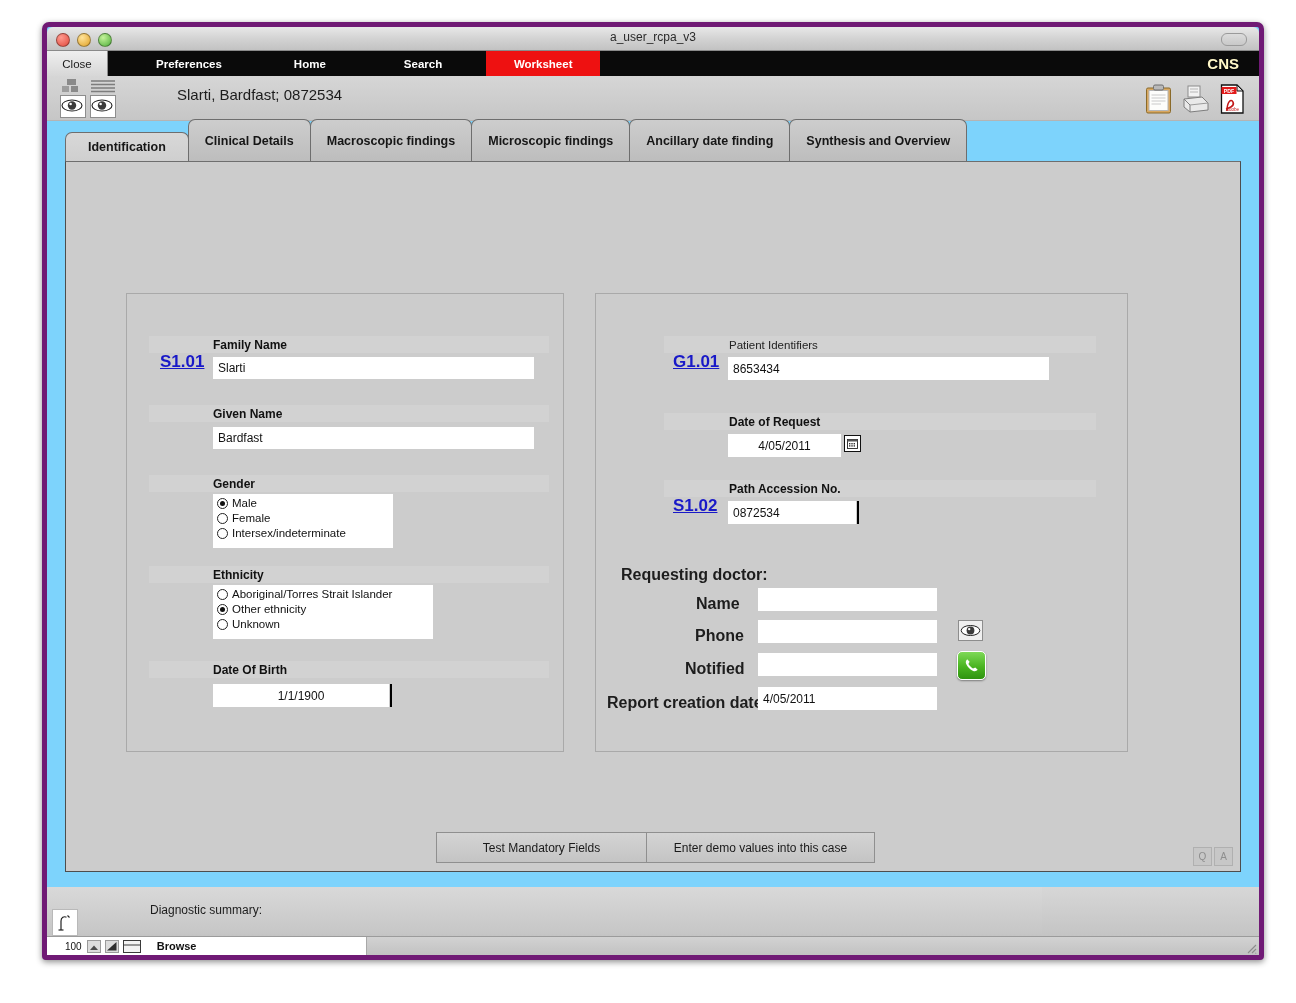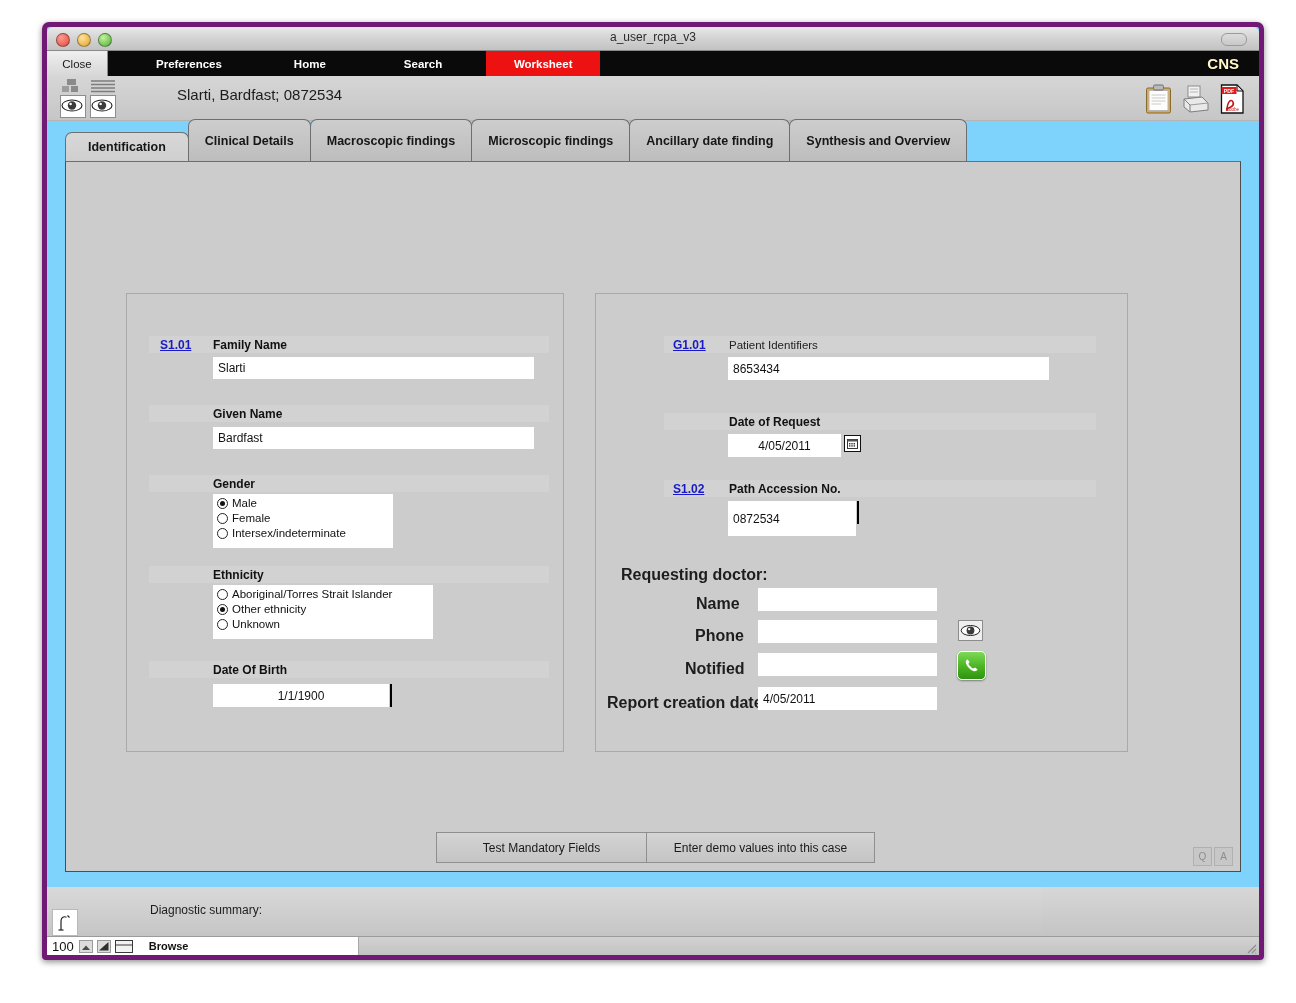--- a/index.html
+++ b/index.html
@@ -184,24 +184,25 @@
   .panel-right { left: 529px; top: 131px; width: 531px; height: 457px; }
 
   
   .lbl-band {
     position: absolute;
     background: #d2d2d2;
     height: 17px;
   }
   .code {
     position: absolute;
-    font-size: 12px;
+    font-size: 17px;
     font-weight: bold;
     color: #1919c8;
     text-decoration: underline;
+    margin-top: 14px;
   }
   .flabel {
     position: absolute;
     font-size: 12px;
     font-weight: bold;
     color: #111111;
     white-space: nowrap;
   }
   .flabel.reg { font-weight: normal; font-size: 11.5px; color: #232323; }
   .finput {
@@ -356,22 +357,22 @@
   }
   .statusbar {
     position: absolute;
     left: 0; bottom: 0;
     height: 18px; width: 100%;
     background: #ffffff;
     border-top: 1px solid #9b9b9b;
     display: flex; align-items: center;
   }
   .sb-num {
-    font-size: 13px; color: #111;
-    padding: 0 3px 0 5px;
+    font-size: 10px; color: #111;
+    padding: 0 3px 0 18px;
   }
   .sb-ico { margin: 0 2px; display:flex; align-items:center; }
   .sb-browse {
     font-size: 11px; color: #111;
     margin-left: 14px;
     font-weight: bold;
   }
   .sb-fill {
     flex: 1; height: 100%;
     background: linear-gradient(to bottom,#d2d2d2,#c2c2c2);
@@ -574,21 +575,21 @@
               <rect x="2" y="7.2" width="1.4" height="1.4"></rect>
                 <rect x="4.3" y="7.2" width="1.4" height="1.4"></rect>
                 <rect x="6.6" y="7.2" width="1.4" height="1.4"></rect>
             </g>
           </svg>
         </div>
 
         <div class="lbl-band" style="left:68px; top:186px; width:432px;"></div>
         <div class="code" style="left:77px; top:188px;">S1.02</div>
         <div class="flabel" style="left:133px; top:188px;">Path Accession No.</div>
-        <div class="finput" style="left:132px; top:207px; width:128px; height:35px;">0872534</div>
+        <div class="finput" style="left:132px; top:207px; width:128px; height:23px;">0872534</div>
         <div class="caret" style="left:261px; top:207px; height:23px;"></div>
 
         <div class="plain-lbl" style="left:25px; top:272px;">Requesting doctor:</div>
 
         <div class="plain-lbl" style="left:100px; top:301px;">Name</div>
         <div class="finput" style="left:162px; top:294px; width:179px; height:23px;"></div>
 
         <div class="plain-lbl" style="left:99px; top:333px;">Phone</div>
         <div class="finput" style="left:162px; top:326px; width:179px; height:23px;"></div>
         <div class="eye-btn" style="left:362px; top:326px;">

